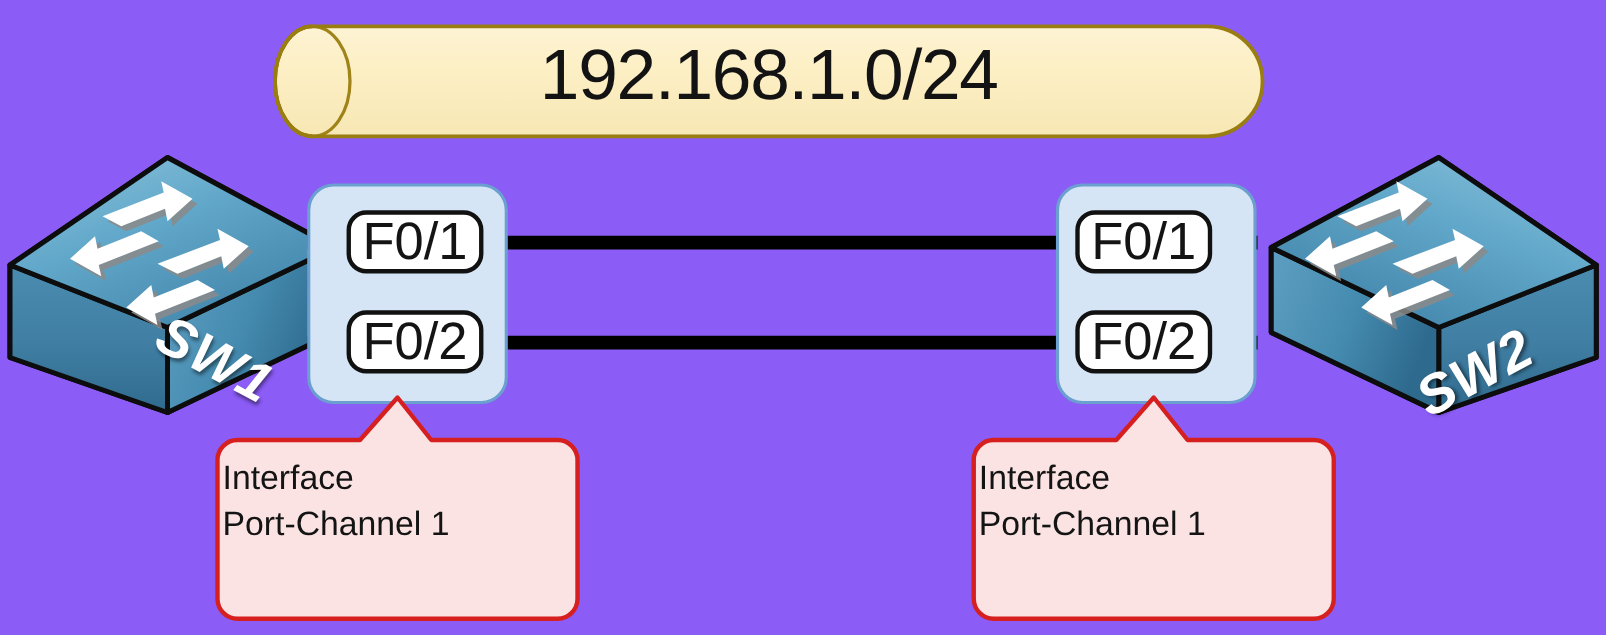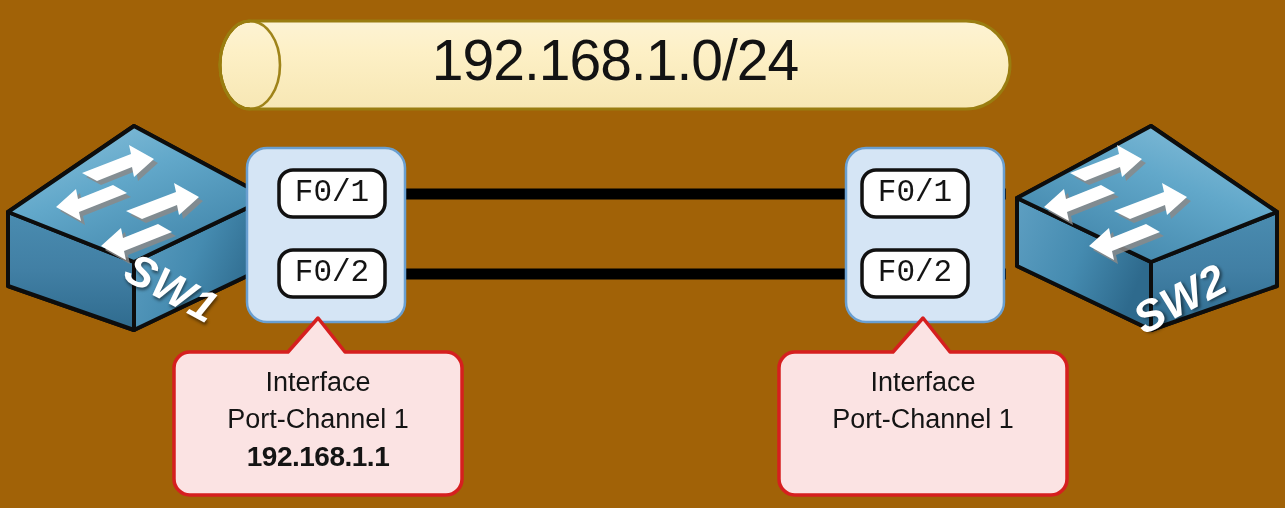--- a/index.html
+++ b/index.html
@@ -1,41 +1,40 @@
 <!DOCTYPE html>
 <html><head>
 <meta charset="utf-8">
 <style>
   html,body{margin:0;padding:0;background:#ffffff;}
   body{width:1285px;height:508px;overflow:hidden;
        font-family:"Liberation Sans","DejaVu Sans",sans-serif;}
-  #stage{position:relative;width:1285px;height:508px;background:#a16207;}
+  #stage{position:relative;width:1285px;height:508px;background:#8b5cf6;}
   #stage svg{position:absolute;left:0;top:0;}
   .txt{position:absolute;color:#111;white-space:nowrap;}
 
   
   #subnet-text{
     left:330px;top:21px;width:570px;text-align:center;
     font-size:57px;letter-spacing:-1px;line-height:78px;color:#131313;
   }
 
   
   .port-text{
-    font-size:31px;line-height:40px;text-align:center;color:#141414;
+    font-size:42px;line-height:40px;text-align:center;color:#141414;
     letter-spacing:0px;
-    font-family:Liberation Mono, monospace;
   }
   #port-l1{left:279px;top:173px;width:106px;}
   #port-l2{left:279px;top:253px;width:106px;}
   #port-r1{left:862px;top:173px;width:106px;}
   #port-r2{left:862px;top:253px;width:106px;}
 
   
   .callout-text{
-    text-align:center;color:#141414;font-size:27px;line-height:37px;
+    color:#141414;font-size:27px;line-height:37px;
     white-space:normal;
   }
   .callout-text .ip{font-weight:bold;letter-spacing:-0.5px;font-size:28px;}
   #callout-text-left{left:178px;top:364px;width:280px;}
   #callout-text-right{left:783px;top:364px;width:280px;}
 
   
   .sw-name{
     position:absolute;color:#ffffff;font-size:44px;font-weight:bold;
     font-style:italic;letter-spacing:1px;
@@ -178,21 +177,20 @@
   <div class="txt port-text" id="port-l2">F0/2</div>
   <div class="txt port-text" id="port-r1">F0/1</div>
   <div class="txt port-text" id="port-r2">F0/2</div>
 
   <div class="sw-name" id="sw1-name">SW1</div>
   <div class="sw-name" id="sw2-name">SW2</div>
 
   <div class="txt callout-text" id="callout-text-left">
     <div>Interface</div>
     <div>Port-Channel 1</div>
-    <div class="ip">192.168.1.1</div>
   </div>
 
   <div class="txt callout-text" id="callout-text-right">
     <div>Interface</div>
     <div>Port-Channel 1</div>
   </div>
 
 </div>
 
 </body></html>

